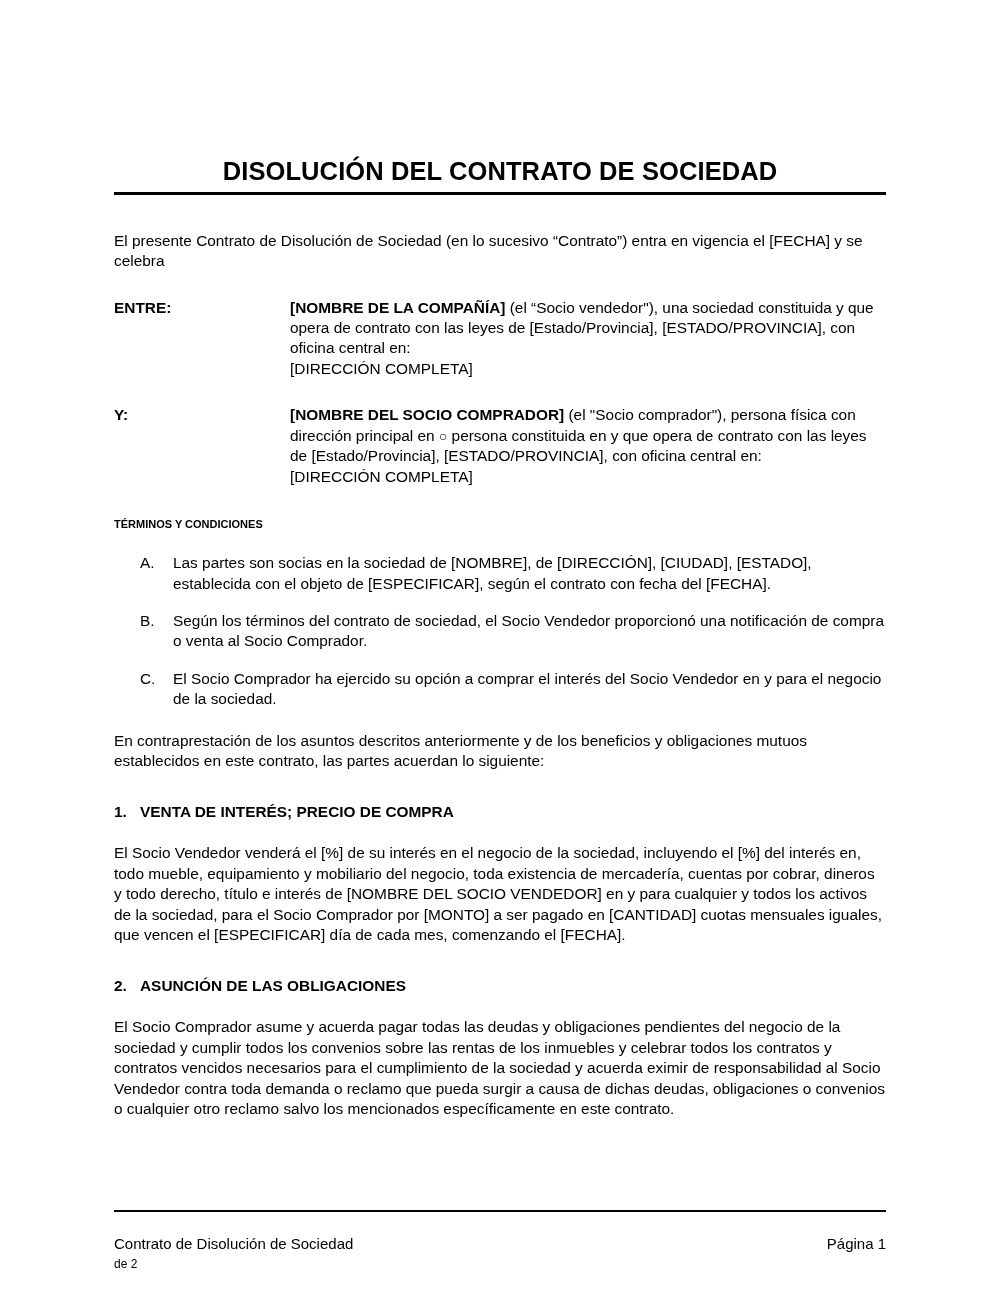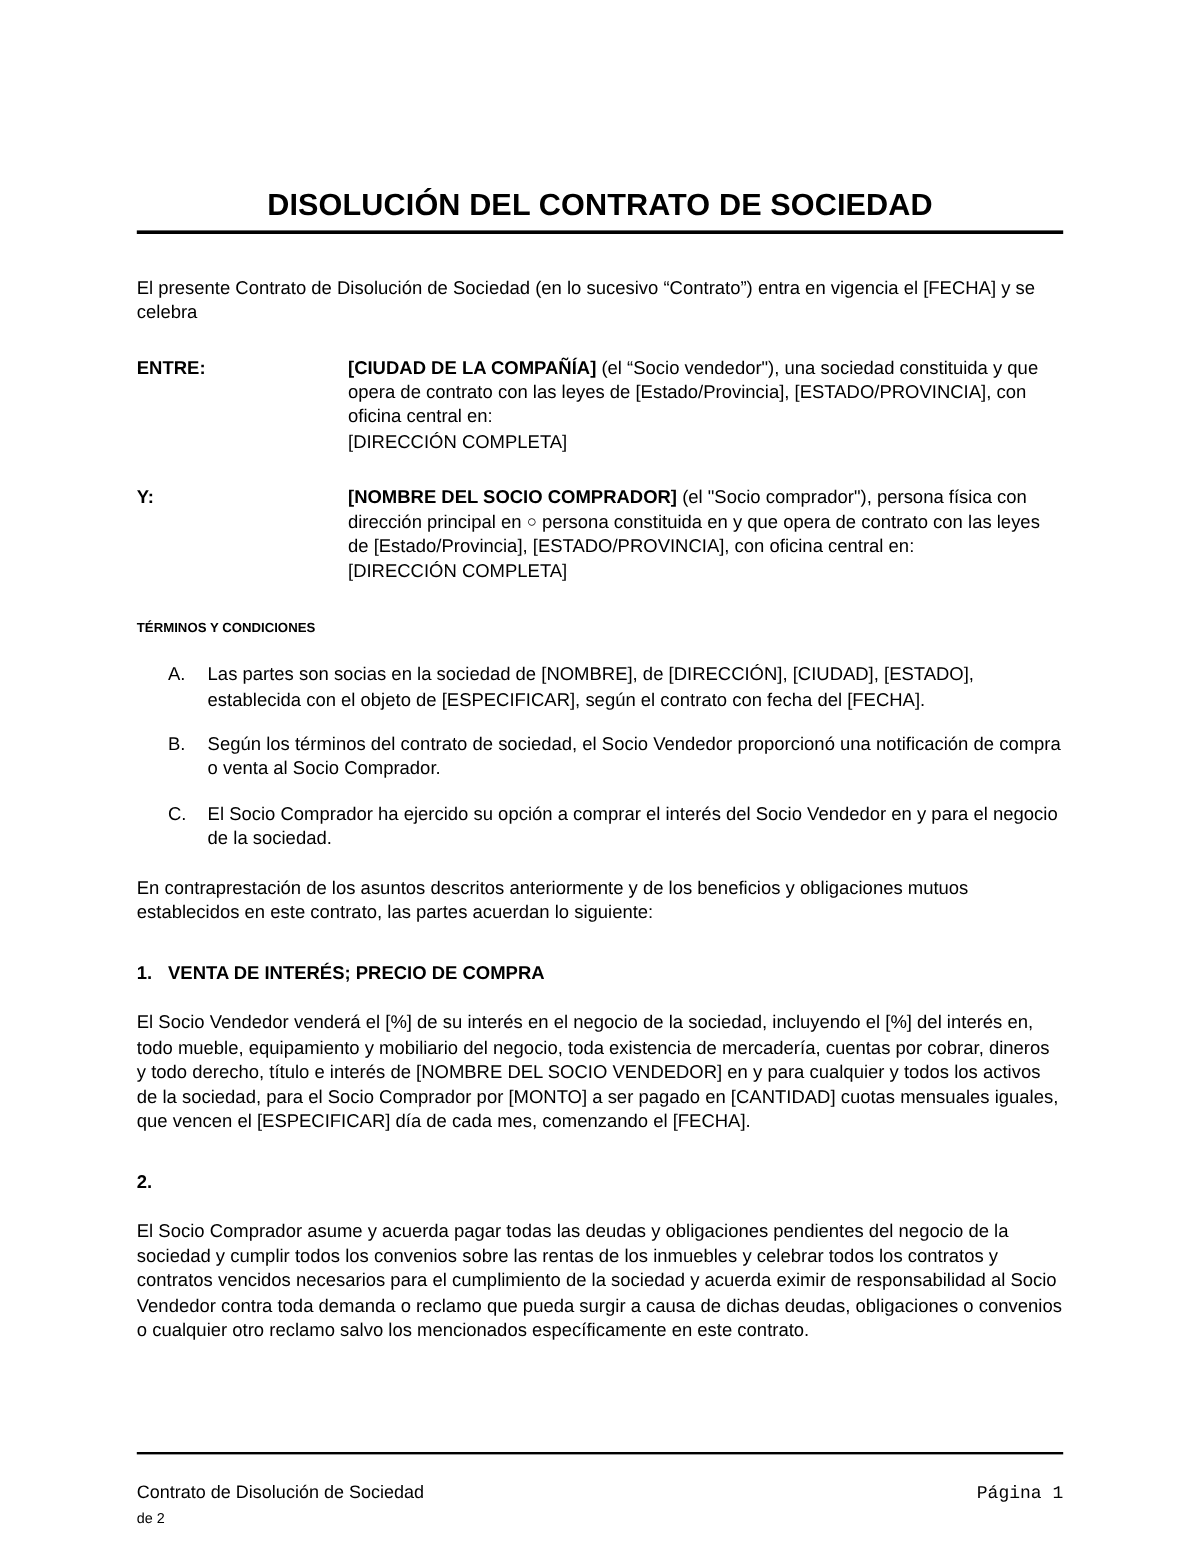--- a/index.html
+++ b/index.html
@@ -128,21 +128,21 @@
   }
   .footer-row {
     display: flex;
     justify-content: space-between;
     align-items: baseline;
     font-size: 15px;
     line-height: 1.35;
     padding-top: 22px;
   }
   .footer-left { text-align: left; }
-  .footer-right { text-align: center; font-family: Liberation Mono, monospace; }
+  .footer-right { text-align: center; }
   .footer-continued {
     font-size: 12px;
     line-height: 1.35;
     padding-top: 2px;
   }
 </style>
 </head>
 <body>
 
 <div class="page">
@@ -154,21 +154,21 @@
 
     <div class="gap-intro"></div>
 
     <p class="body-text">El presente Contrato de Disolución de Sociedad (en lo sucesivo “Contrato”) entra en vigencia el [FECHA] y se celebra</p>
 
     <div class="gap-block"></div>
 
     <div class="party">
       <div class="party-label">ENTRE:</div>
       <div class="party-body">
-        <p class="body-text"><span class="strong">[CIUDAD DE LA COMPAÑÍA]</span><span> (el “Socio vendedor"), una sociedad constituida y que opera de contrato con las leyes de [Estado/Provincia], [ESTADO/PROVINCIA], con oficina central en:</span></p>
+        <p class="body-text"><span class="strong">[NOMBRE DE LA COMPAÑÍA]</span><span> (el “Socio vendedor"), una sociedad constituida y que opera de contrato con las leyes de [Estado/Provincia], [ESTADO/PROVINCIA], con oficina central en:</span></p>
         <p class="body-text address">[DIRECCIÓN COMPLETA]</p>
       </div>
     </div>
 
     <div class="gap-block"></div>
 
     <div class="party">
       <div class="party-label">Y:</div>
       <div class="party-body">
         <p class="body-text"><span class="strong">[NOMBRE DEL SOCIO COMPRADOR]</span><span> (el "Socio comprador"), persona física con dirección principal en </span><span class="circle-mark">○</span><span> persona constituida en y que opera de contrato con las leyes de [Estado/Provincia], [ESTADO/PROVINCIA], con oficina central en:</span></p>
@@ -209,20 +209,21 @@
     </div>
 
     <div class="gap-para"></div>
 
     <p class="body-text">El Socio Vendedor venderá el [%] de su interés en el negocio de la sociedad, incluyendo el [%] del interés en, todo mueble, equipamiento y mobiliario del negocio, toda existencia de mercadería, cuentas por cobrar, dineros y todo derecho, título e interés de [NOMBRE DEL SOCIO VENDEDOR] en y para cualquier y todos los activos de la sociedad, para el Socio Comprador por [MONTO] a ser pagado en [CANTIDAD] cuotas mensuales iguales, que vencen el [ESPECIFICAR] día de cada mes, comenzando el [FECHA].</p>
 
     <div class="gap-head"></div>
 
     <div class="numbered-heading">
       <span class="num">2.</span>
+      <span>ASUNCIÓN DE LAS OBLIGACIONES</span>
     </div>
 
     <div class="gap-para"></div>
 
     <p class="body-text">El Socio Comprador asume y acuerda pagar todas las deudas y obligaciones pendientes del negocio de la sociedad y cumplir todos los convenios sobre las rentas de los inmuebles y celebrar todos los contratos y contratos vencidos necesarios para el cumplimiento de la sociedad y acuerda eximir de responsabilidad al Socio Vendedor contra toda demanda o reclamo que pueda surgir a causa de dichas deudas, obligaciones o convenios o cualquier otro reclamo salvo los mencionados específicamente en este contrato.</p>
 
   </div>
 
   <div class="footer">
     <div class="footer-rule"></div>

